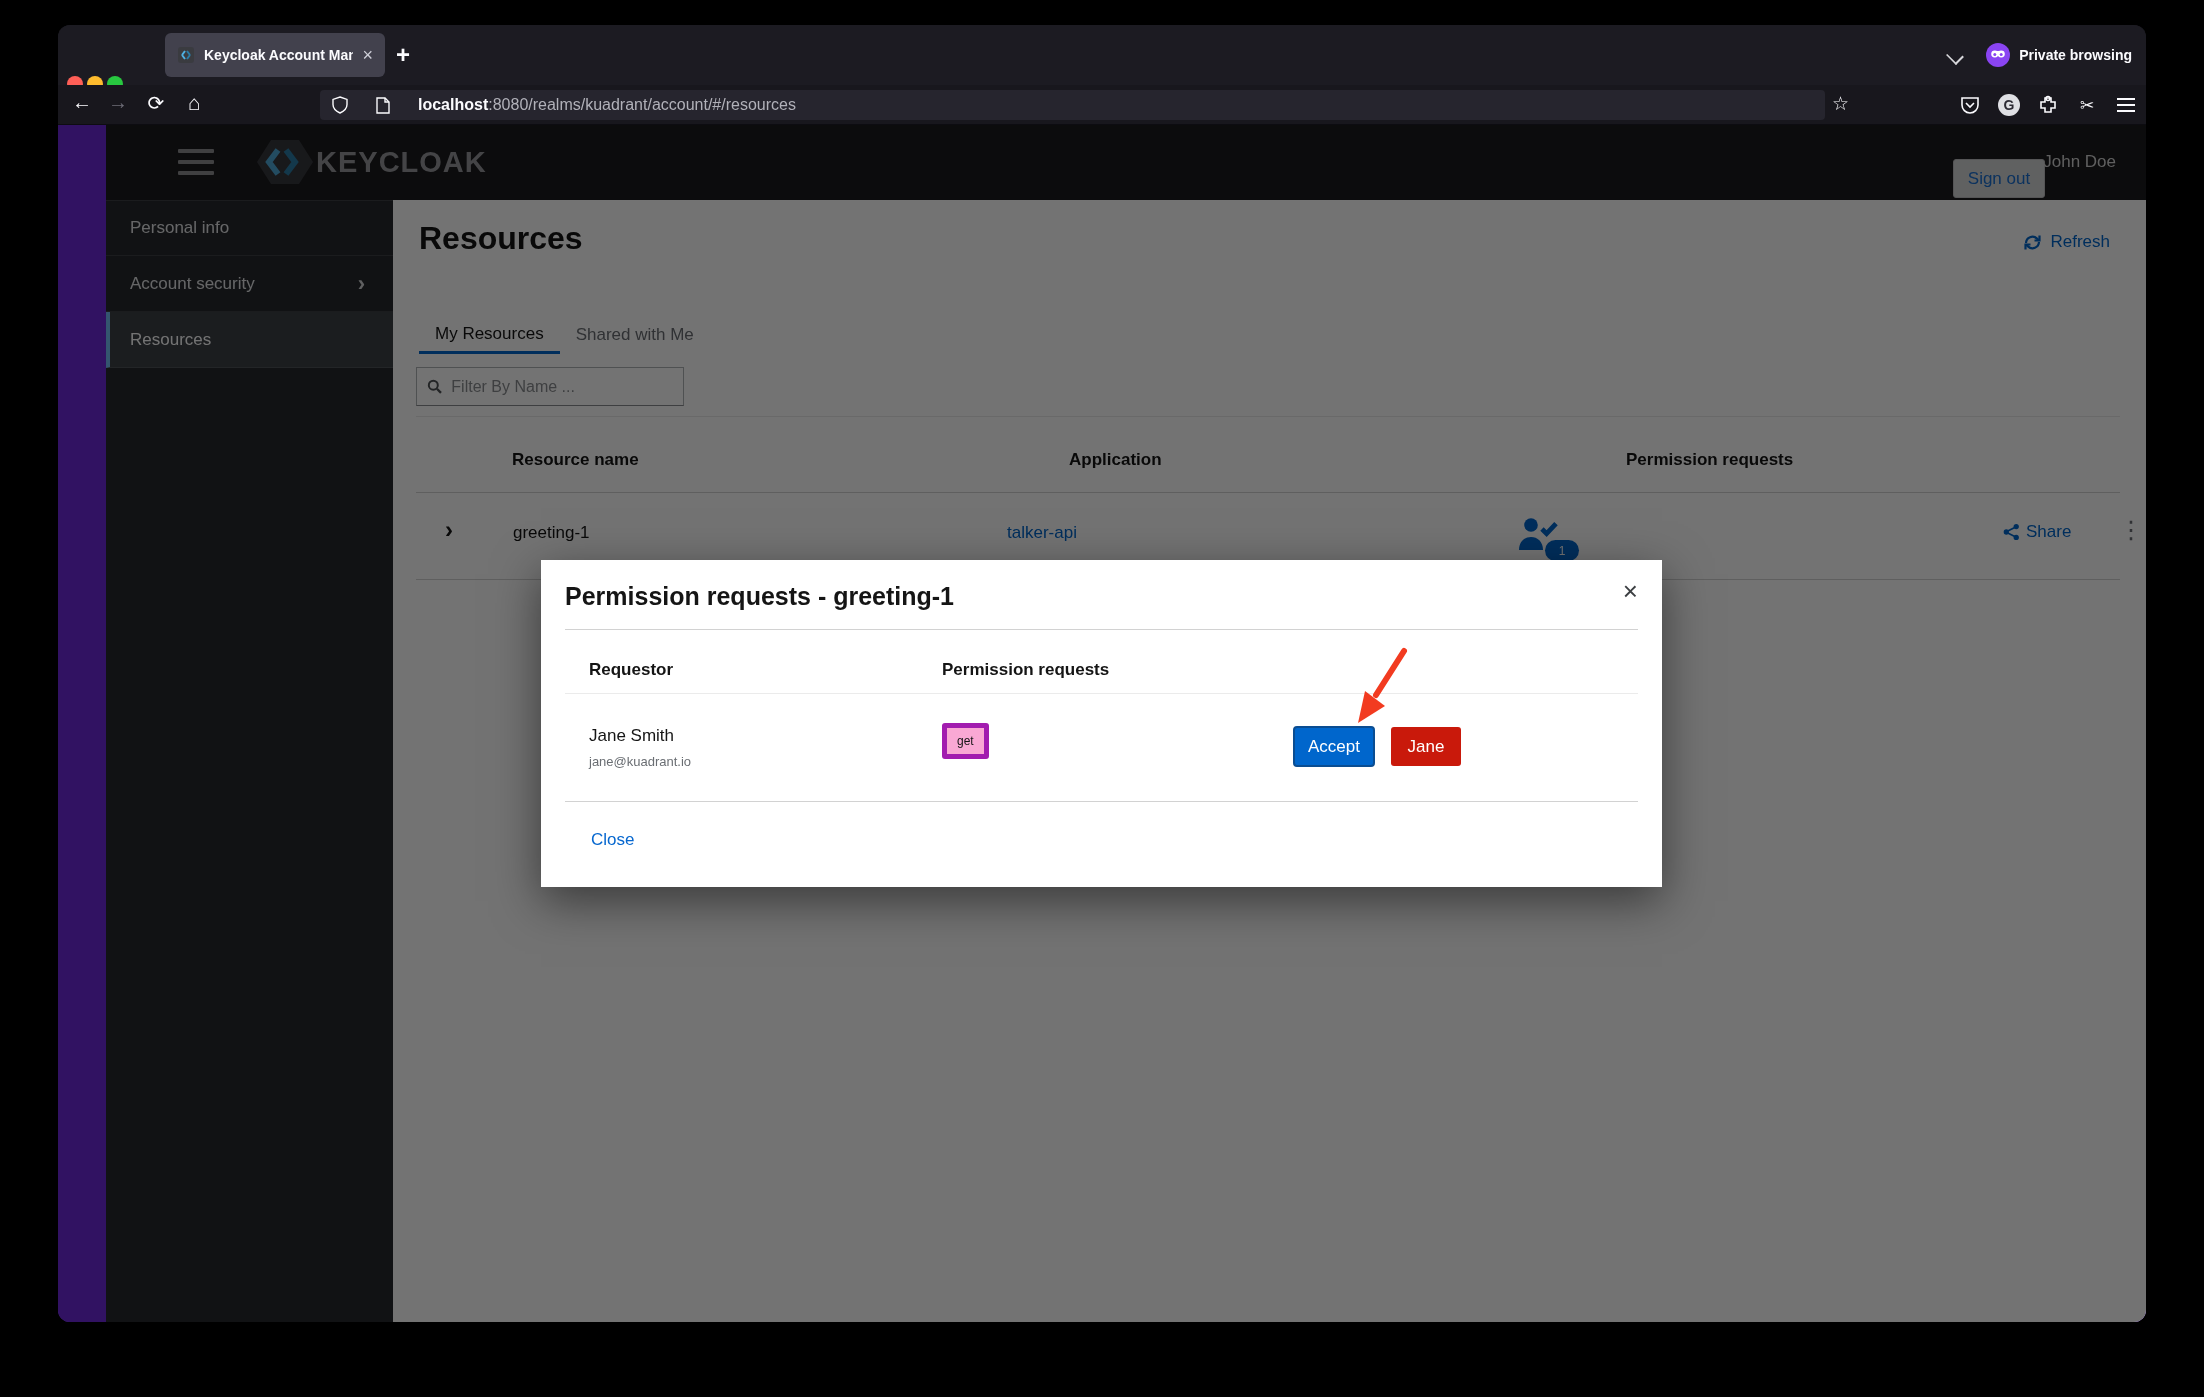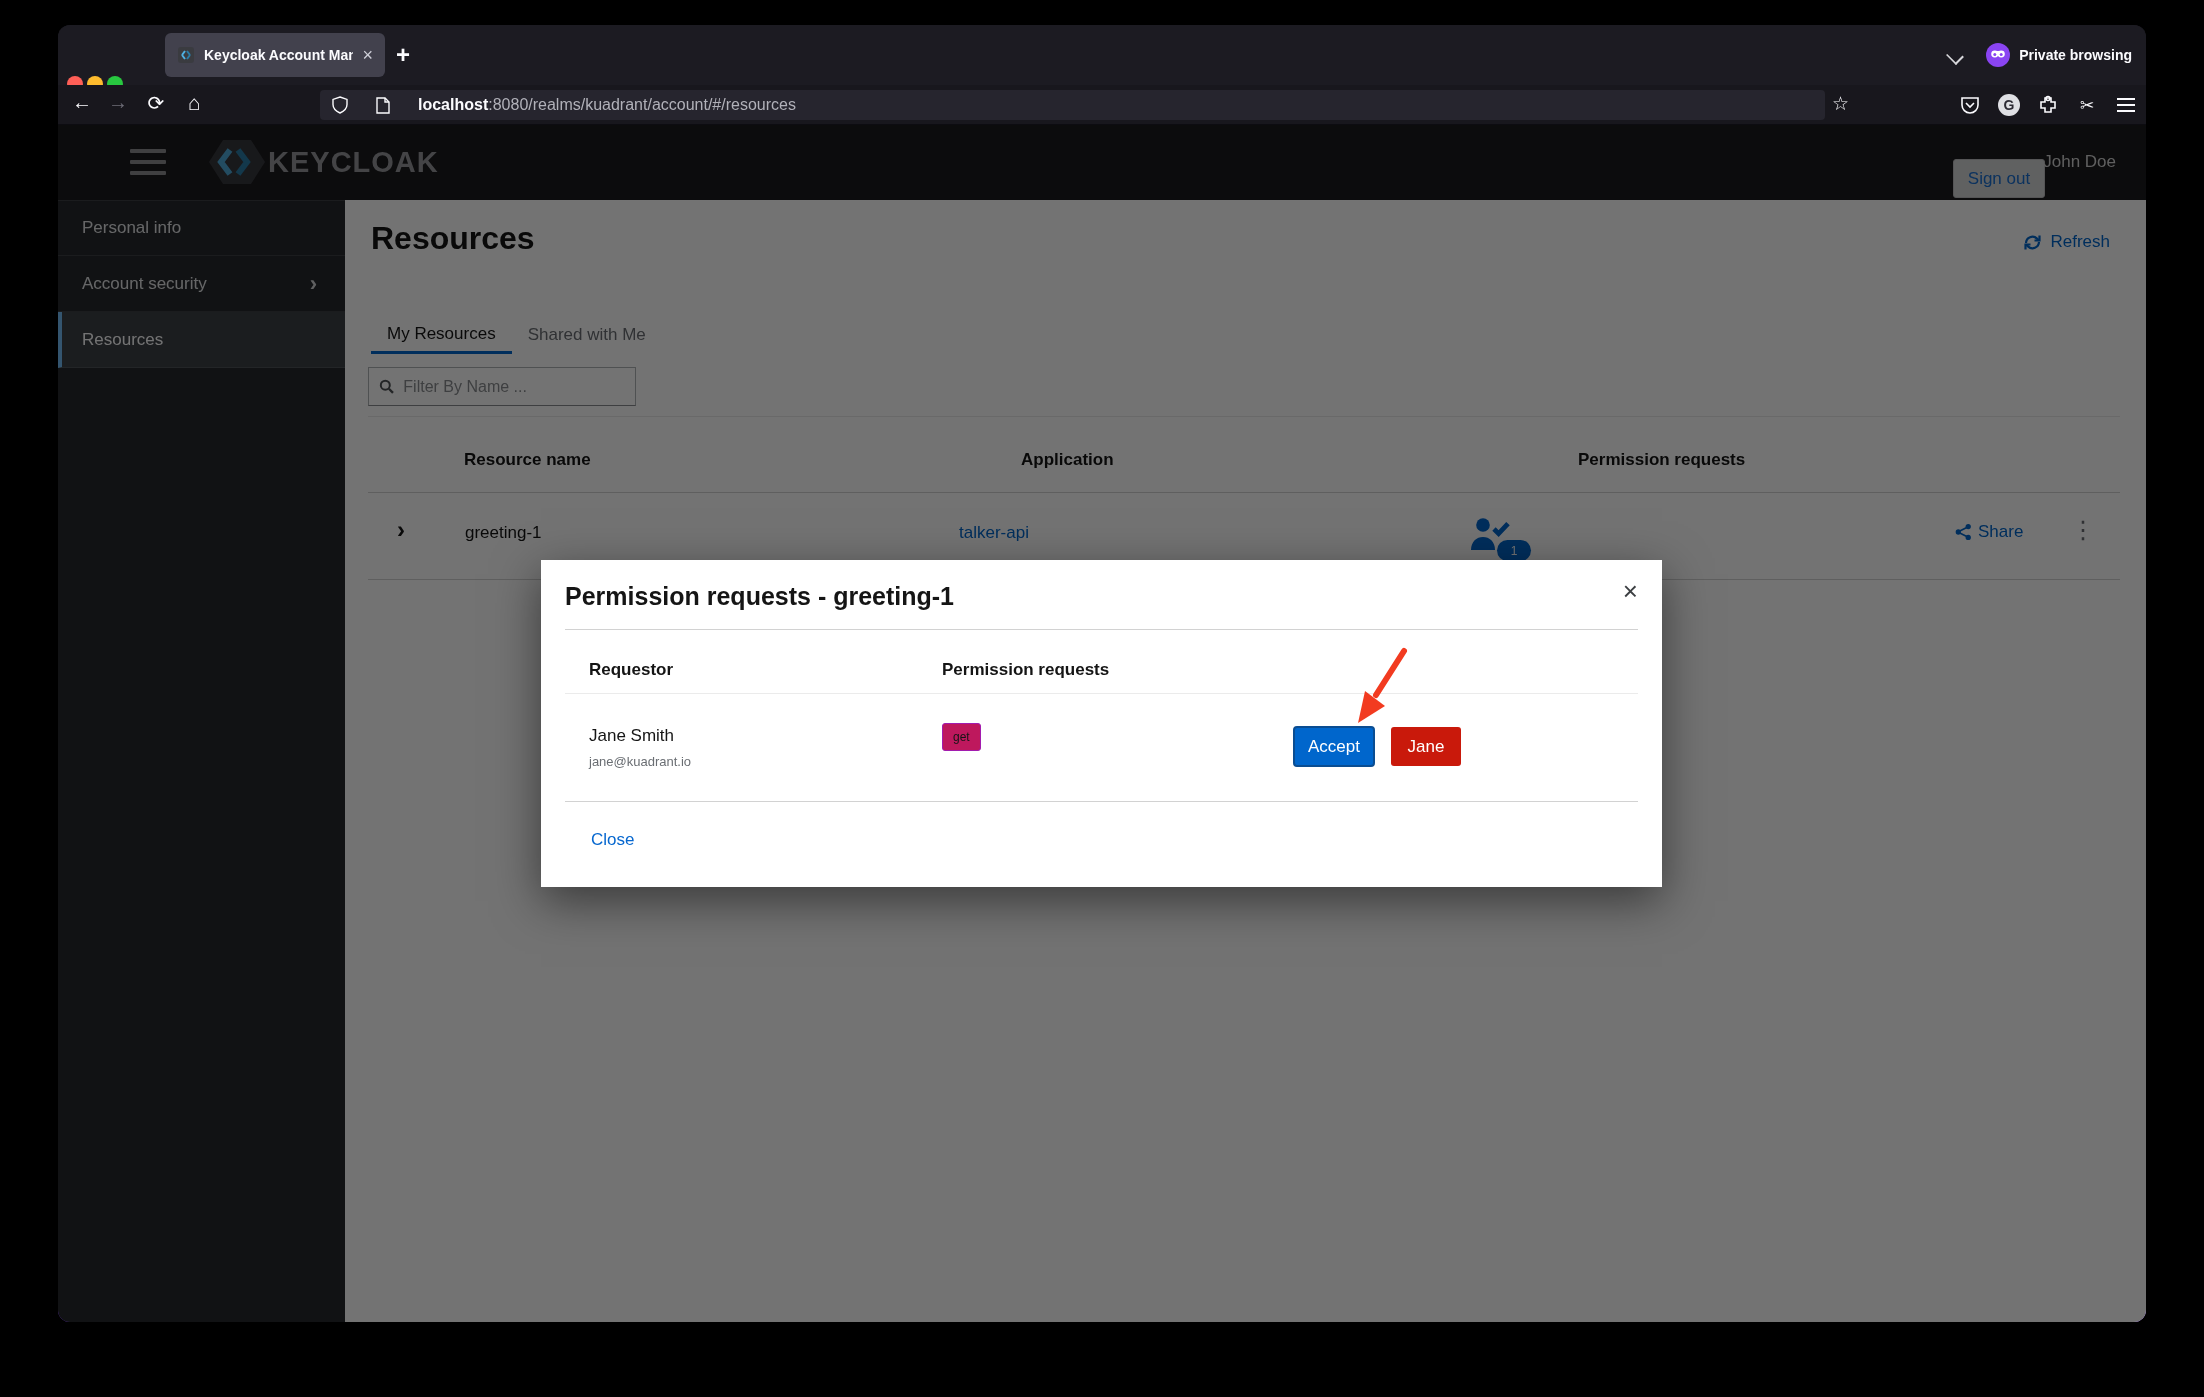--- a/index.html
+++ b/index.html
@@ -28,21 +28,21 @@
   .url-text { font-size:16px; color:#b1b1b9; white-space:nowrap; }
   .url-text b { color:#fbfbfe; font-weight:bold; }
   .star { position:absolute; left:1774px; top:7px; font-size:19px; color:#fbfbfe; }
   .nav-right { position:absolute; right:8px; top:0; height:40px; display:flex; align-items:center; gap:15px; }
   .nav-right .icn { width:24px; height:24px; display:flex; align-items:center; justify-content:center; color:#fbfbfe; font-size:17px; }
   .g-badge { width:22px; height:22px; border-radius:50%; background:#dfe0e4; color:#2b2a33; font-weight:bold; font-size:14px; display:flex; align-items:center; justify-content:center; }
   .hamburger-b { display:flex; flex-direction:column; gap:4px; }
   .hamburger-b i { display:block; width:18px; height:2px; background:#fbfbfe; }
 
   
-  .viewport { position:relative; height:1197px; background:#6d28d9; }
+  .viewport { position:relative; height:1197px; background:#6d28d9;padding-left:48px; }
   .masthead { position:relative; height:75px; background:#1b1b1d; }
   .mast-burger { position:absolute; left:72px; top:24px; display:flex; flex-direction:column; gap:7px; }
   .mast-burger i { display:block; width:36px; height:4px; background:#8e8e90; border-radius:1px; }
   .brand { position:absolute; left:150px; top:12px; display:flex; align-items:center; gap:2px; }
   .brand-text { color:#97989c; font-weight:bold; font-size:29px; letter-spacing:1px; }
   .signout-btn { position:absolute; right:101px; top:34px; width:92px; height:39px; background:#d6d7d8; border:1px solid #bcbcbe; border-radius:3px; color:#1a6fd0; font-size:17px; display:flex; align-items:center; justify-content:center; font-family:inherit; }
   .username { position:absolute; right:30px; top:27px; color:#d2d2d2; font-size:17px; }
 
   .pagebody { display:flex; height:1122px; }
   .sidebar { width:287px; background:#26292e; flex:0 0 287px; }
@@ -78,21 +78,21 @@
   
   .modal { position:absolute; left:541px; top:560px; width:1121px; height:327px; background:#fff; z-index:100; box-shadow:0 14px 44px rgba(0,0,0,0.5); }
   .modal-title { position:absolute; left:24px; top:22px; font-size:25px; font-weight:bold; color:#151515; }
   .modal-x { position:absolute; right:24px; top:18px; font-size:26px; color:#3c3f42; line-height:1; background:none; border:none; font-family:inherit; }
   .m-div1 { position:absolute; left:24px; right:24px; top:69px; border-top:1px solid #d2d2d2; }
   .m-th { position:absolute; top:100px; font-size:17px; font-weight:bold; color:#151515; }
   .m-th-requestor{ left:48px; } .m-th-requests{ left:401px; }
   .m-div2 { position:absolute; left:24px; right:24px; top:133px; border-top:1px solid #ebebeb; }
   .m-name  { position:absolute; left:48px; top:166px; font-size:17px; color:#151515; }
   .m-email { position:absolute; left:48px; top:194px; font-size:13px; color:#6a6e73; }
-  .m-chip  { position:absolute; left:401px; top:163px; border:1px solid #a21caf; border-radius:3px; background:#be185d; font-size:12px; color:#151515; padding:6px 10px; }
+  .m-chip  { position:absolute; left:401px; top:163px; border:5px solid #a21caf; border-radius:3px; background:#f9a8d4; font-size:12px; color:#151515; padding:6px 10px; }
   .btn { position:absolute; top:167px; height:39px; border:none; border-radius:3px; color:#fff; font-size:17px; font-family:inherit; display:flex; align-items:center; justify-content:center; }
   .btn-accept { left:753px; width:80px; background:#0066cc; outline:2px solid #0a4d92; outline-offset:-1px; }
   .btn-deny   { left:850px; width:70px; background:#c9190b; }
   .m-div3 { position:absolute; left:24px; right:24px; top:241px; border-top:1px solid #d2d2d2; }
   .m-close { position:absolute; left:50px; top:270px; font-size:17px; color:#0667cf; background:none; border:none; font-family:inherit; }
 
   .arrow-annotation { position:absolute; left:1330px; top:635px; z-index:110; }
 </style>
 </head>
 <body>

